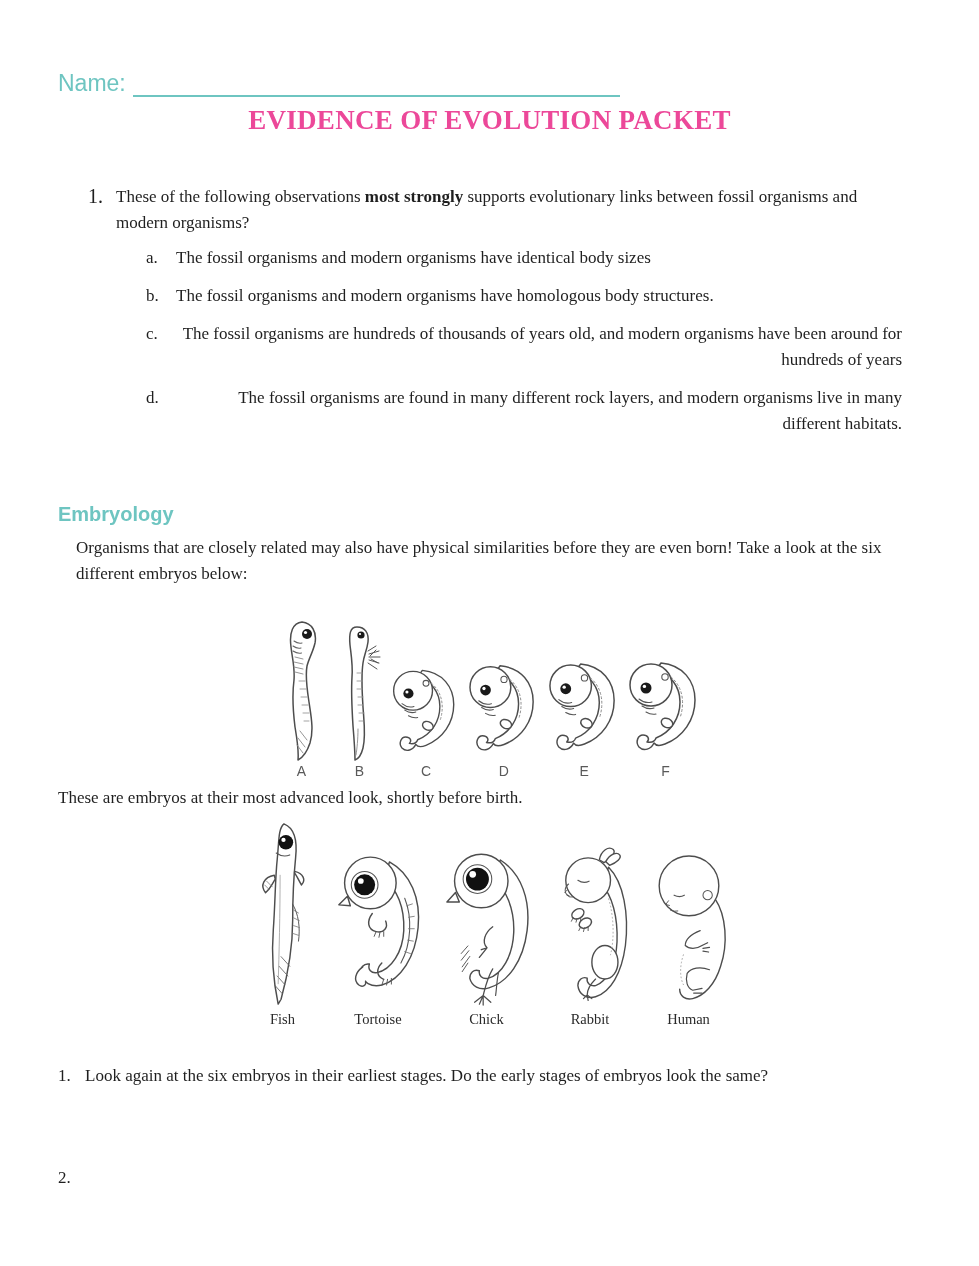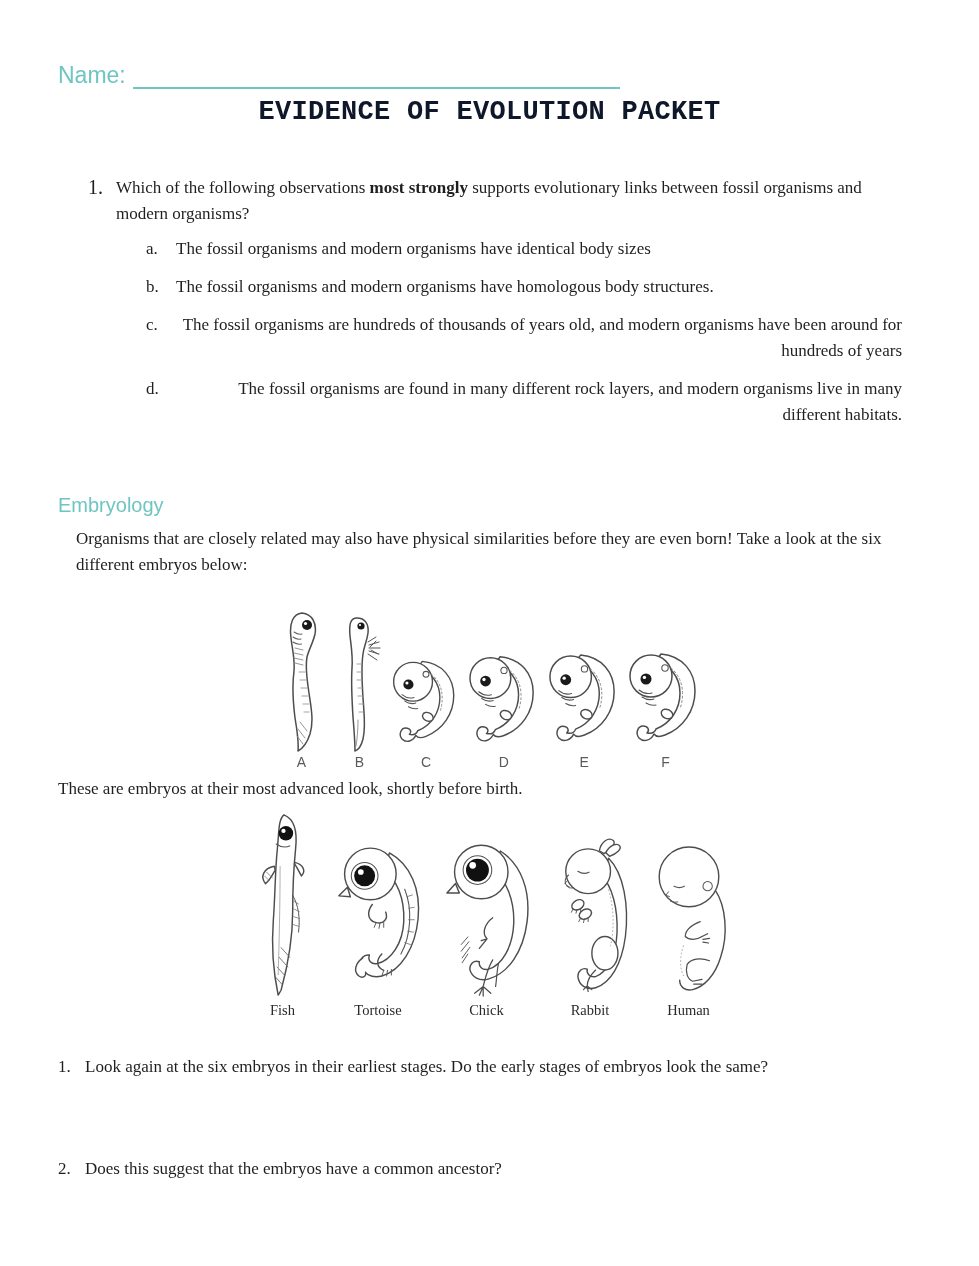--- a/index.html
+++ b/index.html
@@ -1,20 +1,20 @@
 <!DOCTYPE html>
 <html><head>
 <meta charset="utf-8">
 <style>
   html,body { margin:0; padding:0; background:#ffffff; }
   .page {
     width: 979px; height: 1266px;
     background:#ffffff;
     box-sizing: border-box;
-    padding: 4px 58px;
+    padding: 12px 58px;
     position: relative;
     font-family: "Liberation Serif", serif;
     color:#1f1f1f;
     overflow: hidden;
   }
   
   .name-row {
     padding-top: 58px;
     font-family: "Liberation Sans", sans-serif;
     font-size: 23px;
@@ -23,40 +23,40 @@
   }
   .name-underline {
     display:inline-block;
     width: 487px; height: 24px;
     border-bottom: 2px solid #6ec5c1;
     margin-left: 7px;
   }
   .title {
     margin: 8px 0 0 0;
     text-align: center;
-    font-family: Liberation Mono, monospace;
+    font-family: Liberation Serif, serif;
     font-weight: bold;
     font-size: 27px;
     letter-spacing: 0.3px;
-    color: #0f172a;
+    color: #ec4899;
   }
   
   .q1 { margin: 48px 0 0 30px; display:flex; }
   .q1-num { font-size: 20px; width: 28px; flex: none; line-height: 25px; }
   .q1-body { flex: 1; }
   .q1-text { margin: 0; font-size: 17px; line-height: 26px; max-width: 748px; }
   .options { margin: 9px 0 0 30px; }
   .option { display:flex; margin-bottom: 12px; font-size: 17px; line-height: 26px; }
   .opt-letter { width: 30px; flex: none; }
   .opt-text { max-width: 726px; text-align: right; }
   
   .section-heading {
     margin: 54px 0 0 0;
     font-family: "Liberation Sans", sans-serif;
-    font-weight: normal;
+    font-weight: bold;
     font-size: 20px;
     color: #6ec5c1;
   }
   .intro { margin: 9px 0 0 18px; font-size: 17px; line-height: 26px; max-width: 864px; }
   
   .fig { margin: 0 auto; padding: 0; display: flex; align-items: flex-end; justify-content: space-between; }
   .fig-early { width: 432px; margin-top: 32px; height: 160px; }
   .fig-late  { width: 476px; margin-top: 4px;  height: 212px; }
   .fig-cell { display:flex; flex-direction: column; align-items: center; justify-content: flex-end; }
   .fig-label-sans {
@@ -193,21 +193,21 @@
   <div class="name-row">
     <span>Name:</span>
     <span class="name-underline"></span>
   </div>
 
   <h1 class="title">EVIDENCE OF EVOLUTION PACKET</h1>
 
   <div class="q1">
     <span class="q1-num">1.</span>
     <div class="q1-body">
-      <p class="q1-text"><span>Which of the following observations </span><b>most strongly</b><span> supports evolutionary links between fossil organisms and modern organisms?</span></p>
+      <p class="q1-text"><span>These of the following observations </span><b>most strongly</b><span> supports evolutionary links between fossil organisms and modern organisms?</span></p>
       <div class="options">
         <div class="option">
           <span class="opt-letter">a.</span>
           <span class="opt-text">The fossil organisms and modern organisms have identical body sizes</span>
         </div>
         <div class="option">
           <span class="opt-letter">b.</span>
           <span class="opt-text">The fossil organisms and modern organisms have homologous body structures.</span>
         </div>
         <div class="option">
@@ -299,16 +299,15 @@
     </div>
   </figure>
 
   <p class="bq bq-1">
     <span class="bq-num">1.</span>
     <span>Look again at the six embryos in their earliest stages.  Do the early stages of  embryos look the same?</span>
   </p>
 
   <p class="bq bq-2">
     <span class="bq-num">2.</span>
-    <span>Does this suggest that the embryos have a common ancestor?</span>
   </p>
 
 </div>
 
 </body></html>

